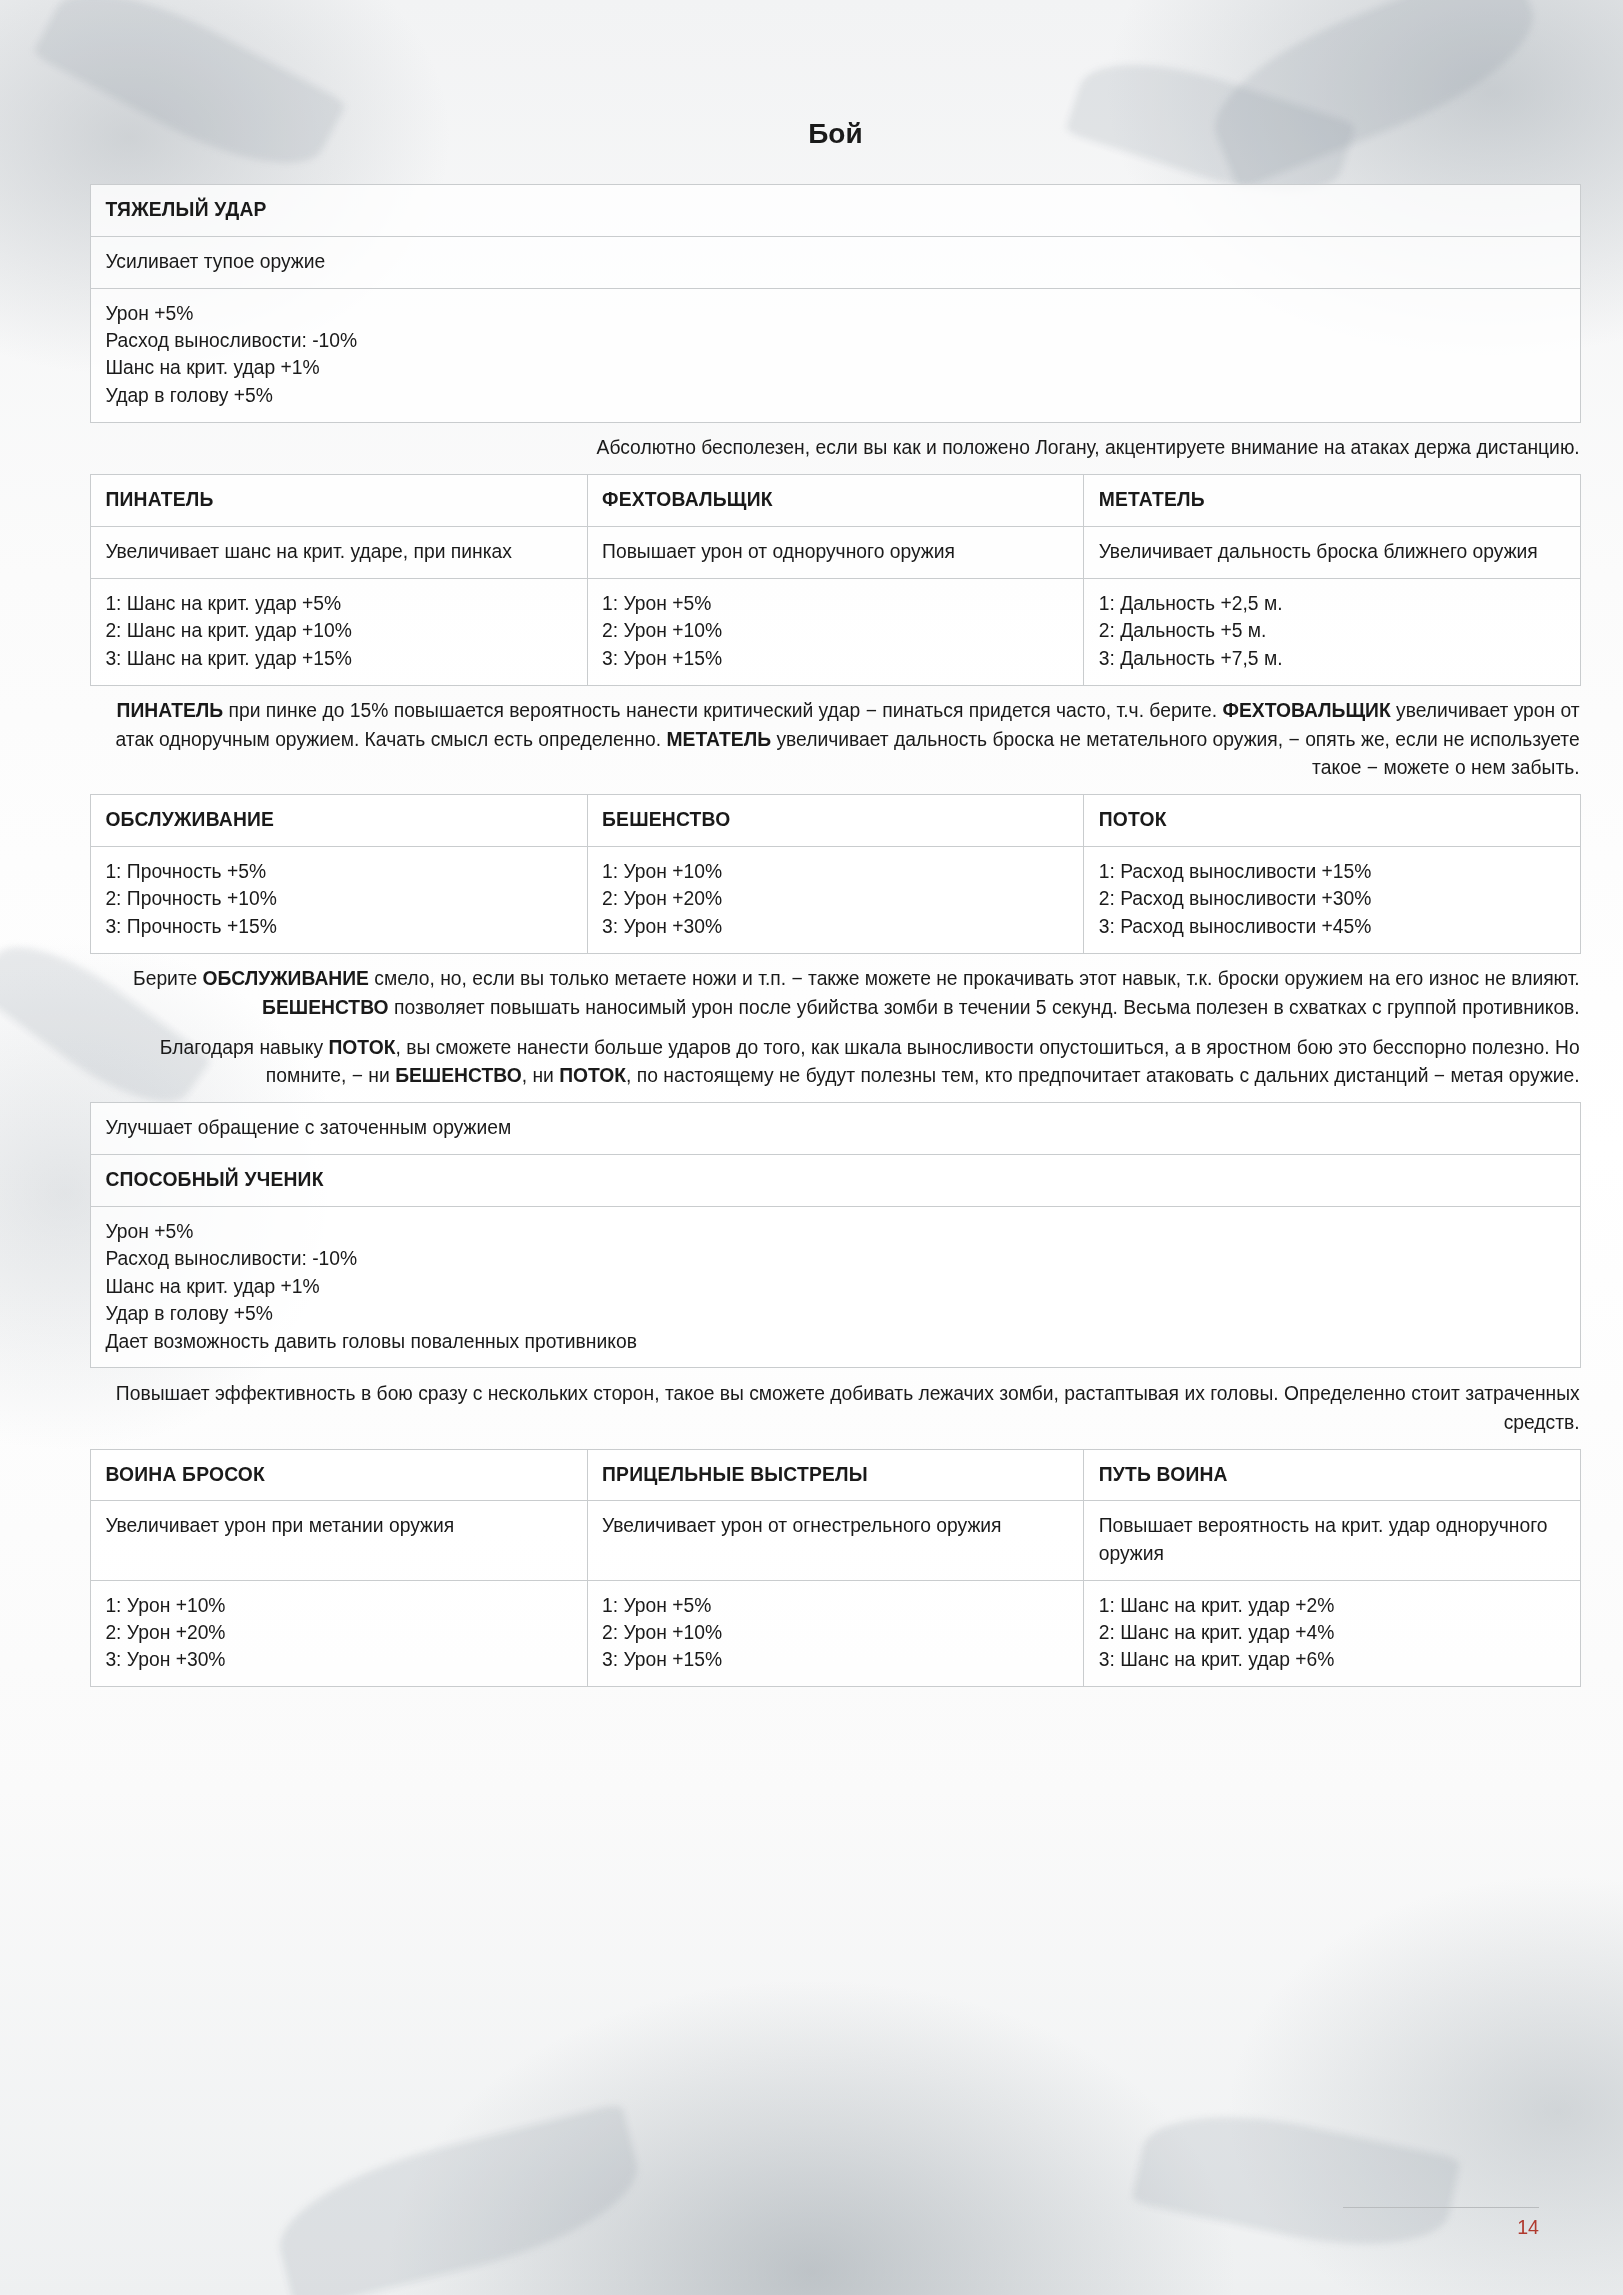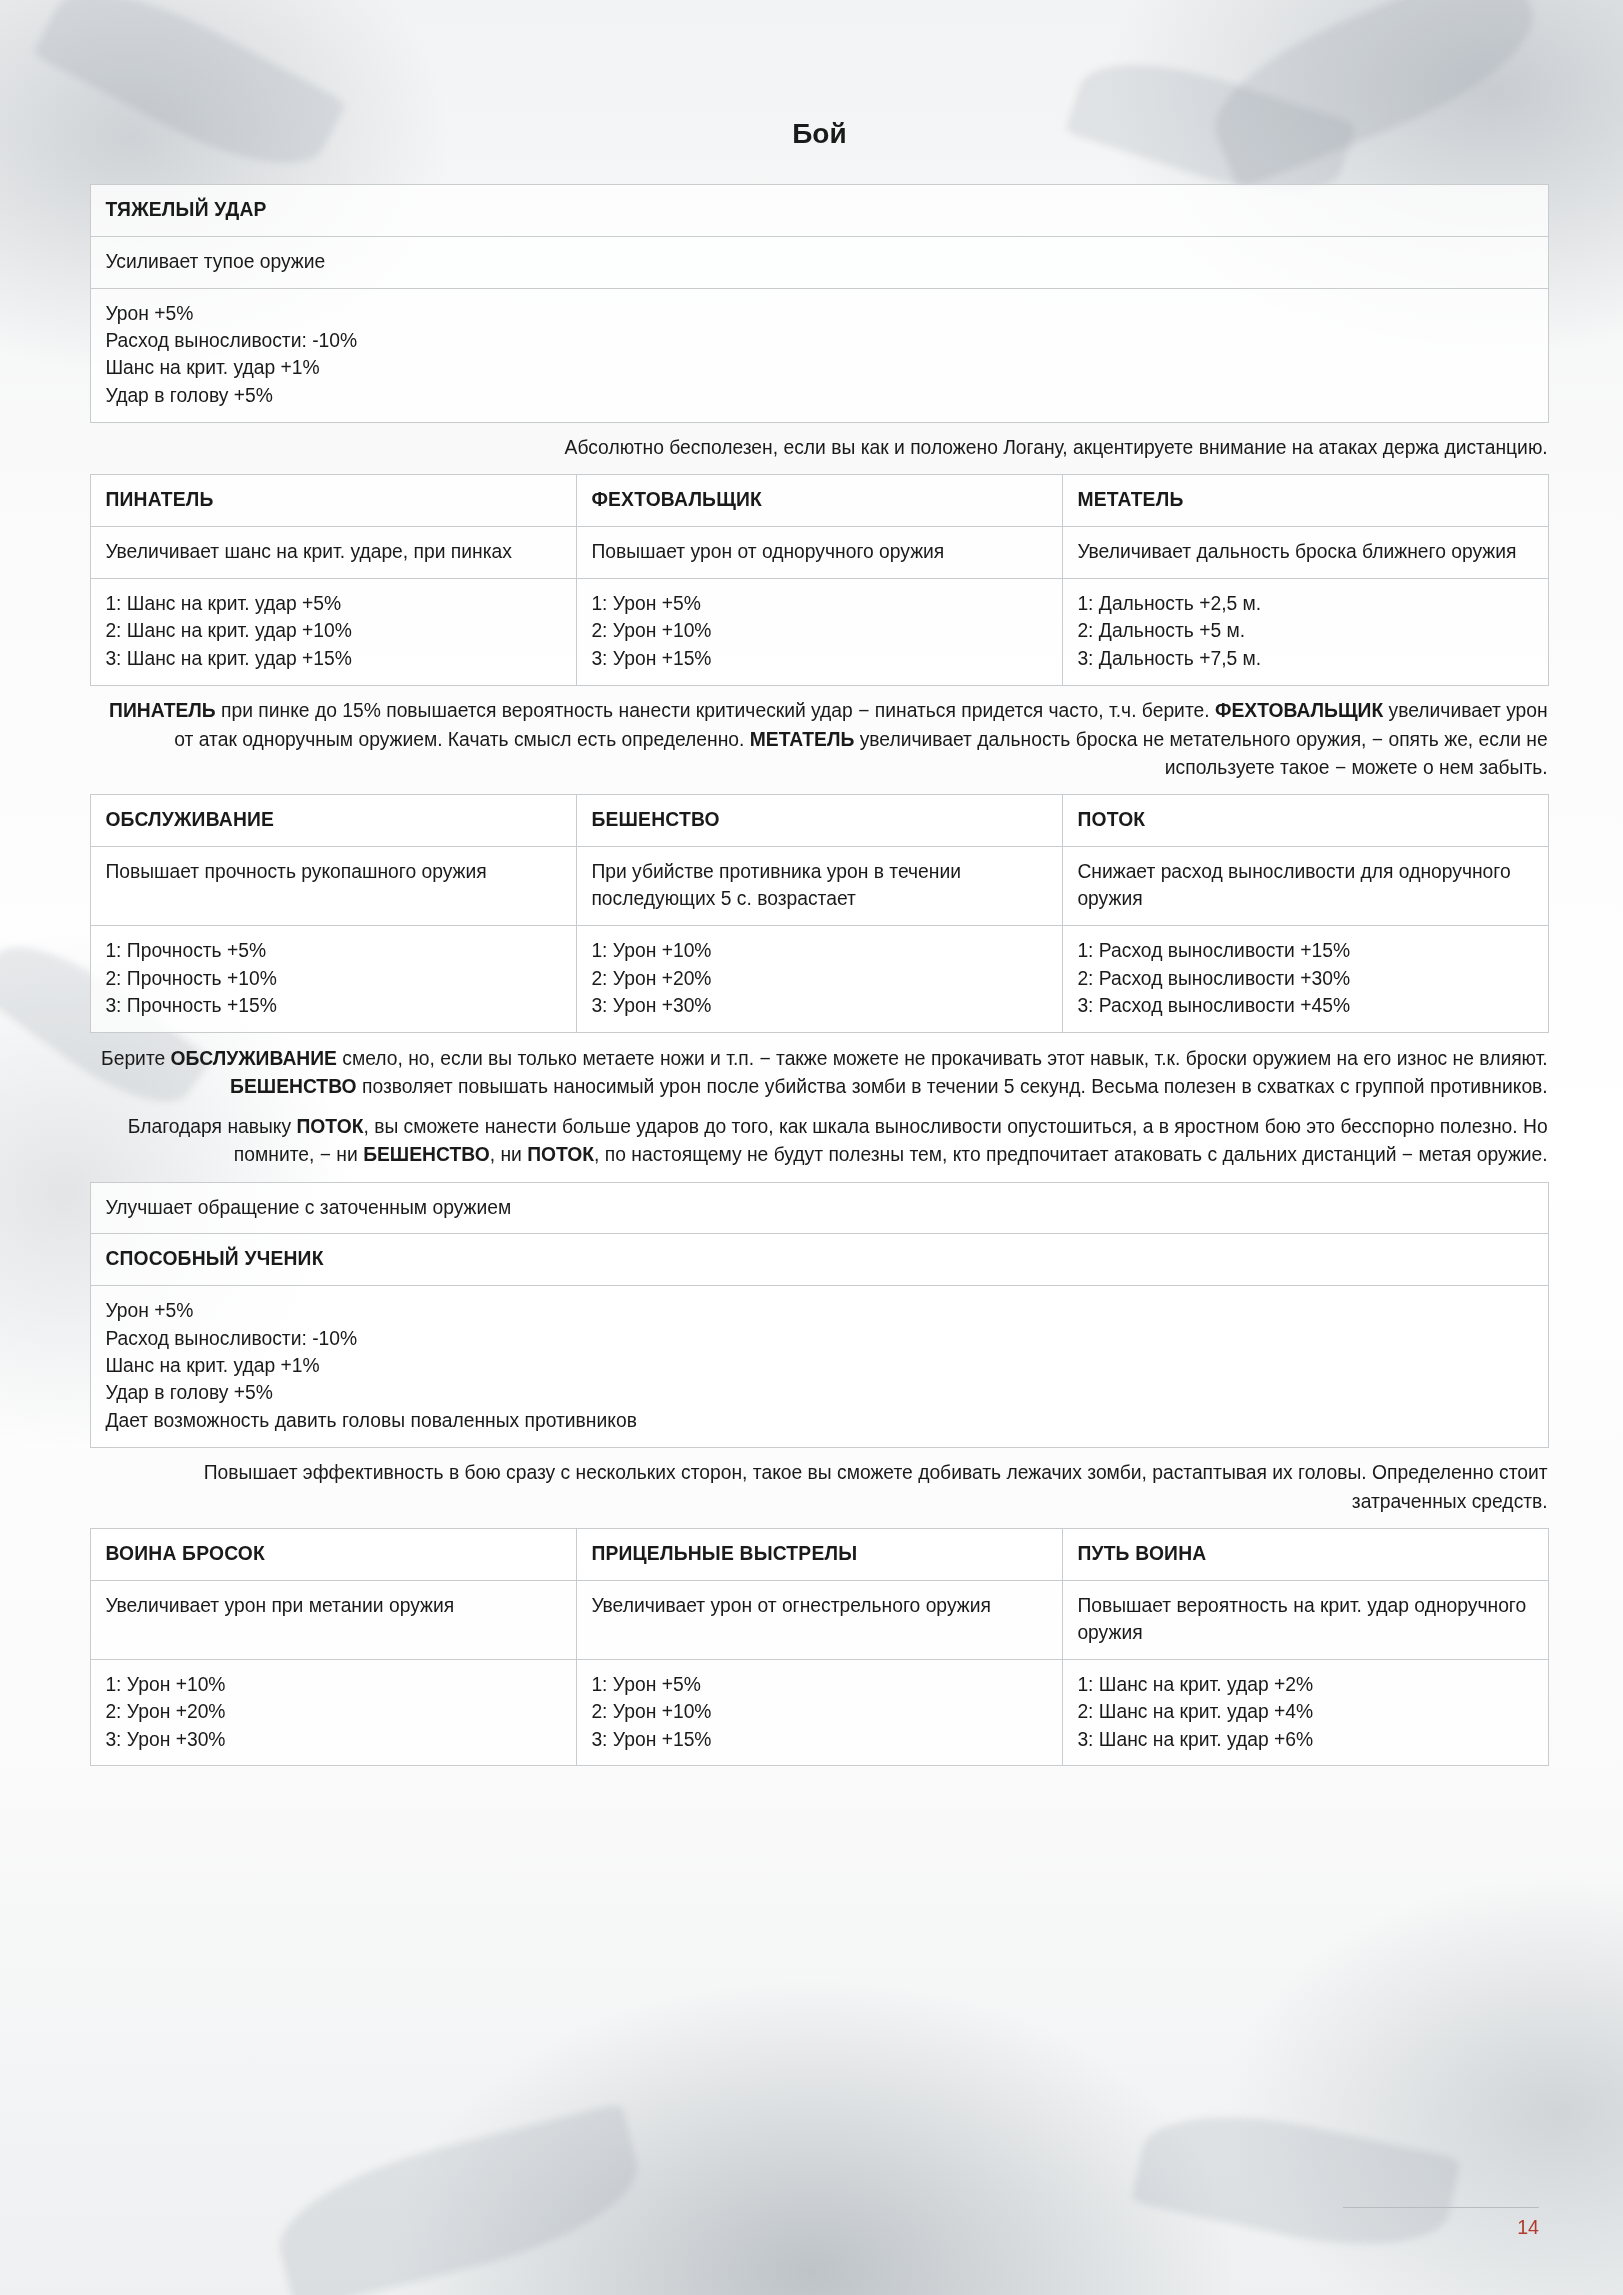--- a/index.html
+++ b/index.html
@@ -41,21 +41,21 @@
   .leaf4 { width: 367px; height: 124px; bottom: 26px; left: 275px; transform: rotate(-14deg); }
   .leaf5 { width: 314px; height: 111px; bottom: 59px; right: 170px; transform: rotate(12deg); }
   .leaf6 { width: 236px; height: 85px; top: 982px; left: -26px;  transform: rotate(36deg); }
 
   .page {
     position: relative;
     z-index: 2;
     width: 1623px;
     height: 2295px;
     box-sizing: border-box;
-    padding: 118px 74px 0 90px;
+    padding: 118px 42px 0 90px;
   }
 
   h1.doc-title {
     margin: 0 0 34px 0;
     font-size: 28px;
     font-weight: bold;
     text-align: center;
     letter-spacing: 0.1px;
   }
 
@@ -184,25 +184,20 @@
       </table>
       <p class="note"><b>ПИНАТЕЛЬ</b> при пинке до 15% повышается вероятность нанести критический удар − пинаться придется часто, т.ч. берите. <b>ФЕХТОВАЛЬЩИК</b> увеличивает урон от атак одноручным оружием. Качать смысл есть определенно. <b>МЕТАТЕЛЬ</b> увеличивает дальность броска не метательного оружия, − опять же, если не используете такое − можете о нем забыть.</p>
       <table class="skill">
         <tbody>
           <tr>
             <td class="hdr">ОБСЛУЖИВАНИЕ</td>
             <td class="hdr">БЕШЕНСТВО</td>
             <td class="hdr">ПОТОК</td>
           </tr>
           <tr>
-            <td>Повышает прочность рукопашного оружия</td>
-            <td>При убийстве противника урон в течении последующих 5 с. возрастает</td>
-            <td>Снижает расход выносливости для одноручного оружия</td>
-          </tr>
-          <tr>
             <td>
               <div class="lines">
                 <div>1: Прочность +5%</div>
                 <div>2: Прочность +10%</div>
                 <div>3: Прочность +15%</div>
               </div>
             </td>
             <td>
               <div class="lines">
                 <div>1: Урон +10%</div>

